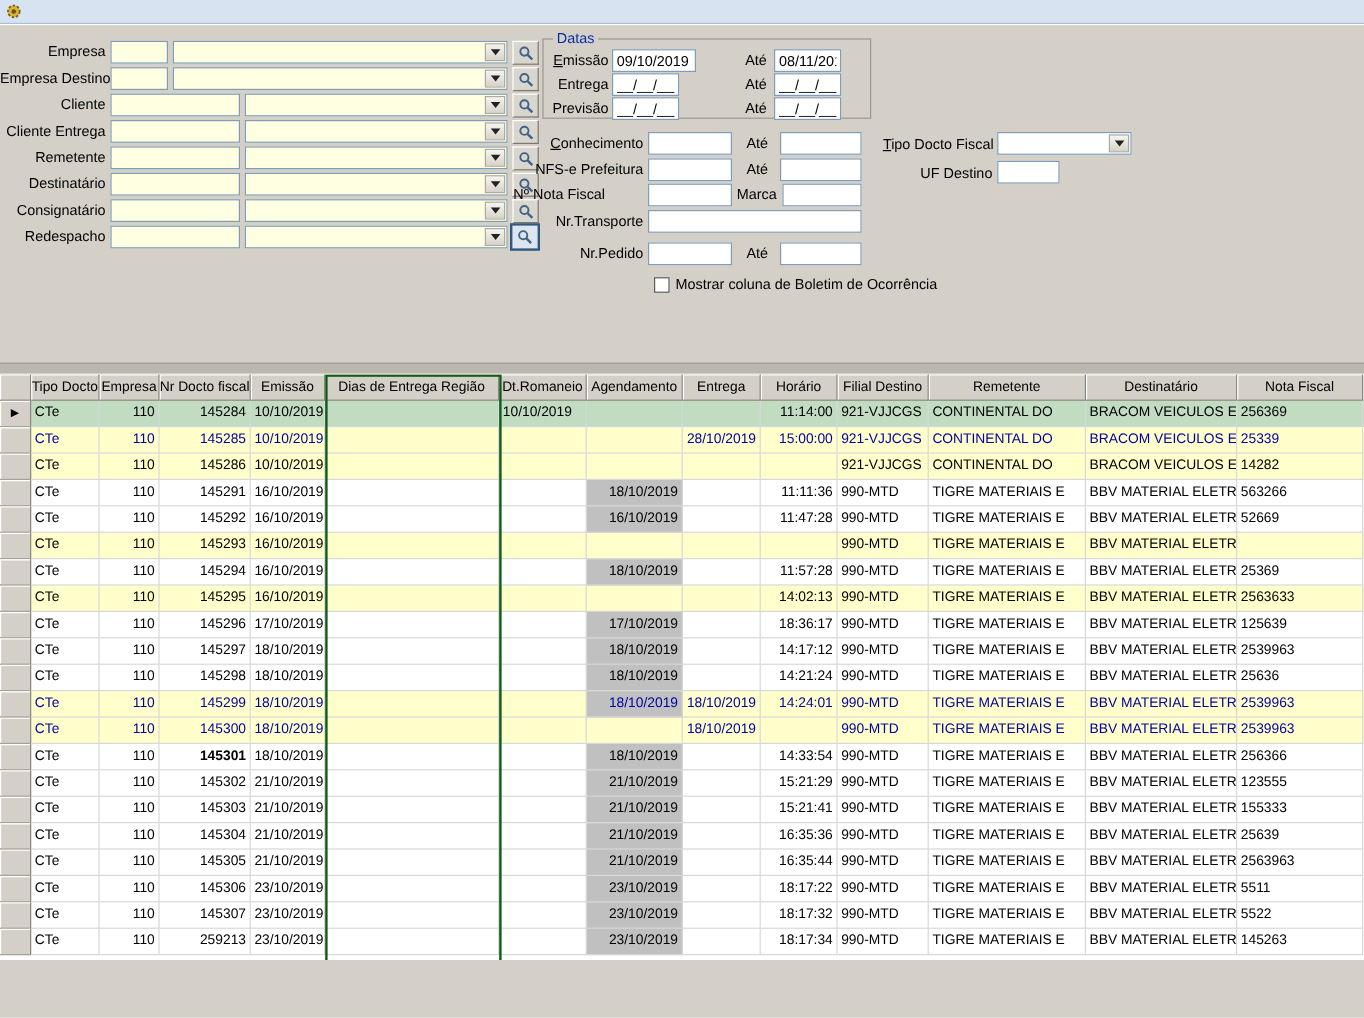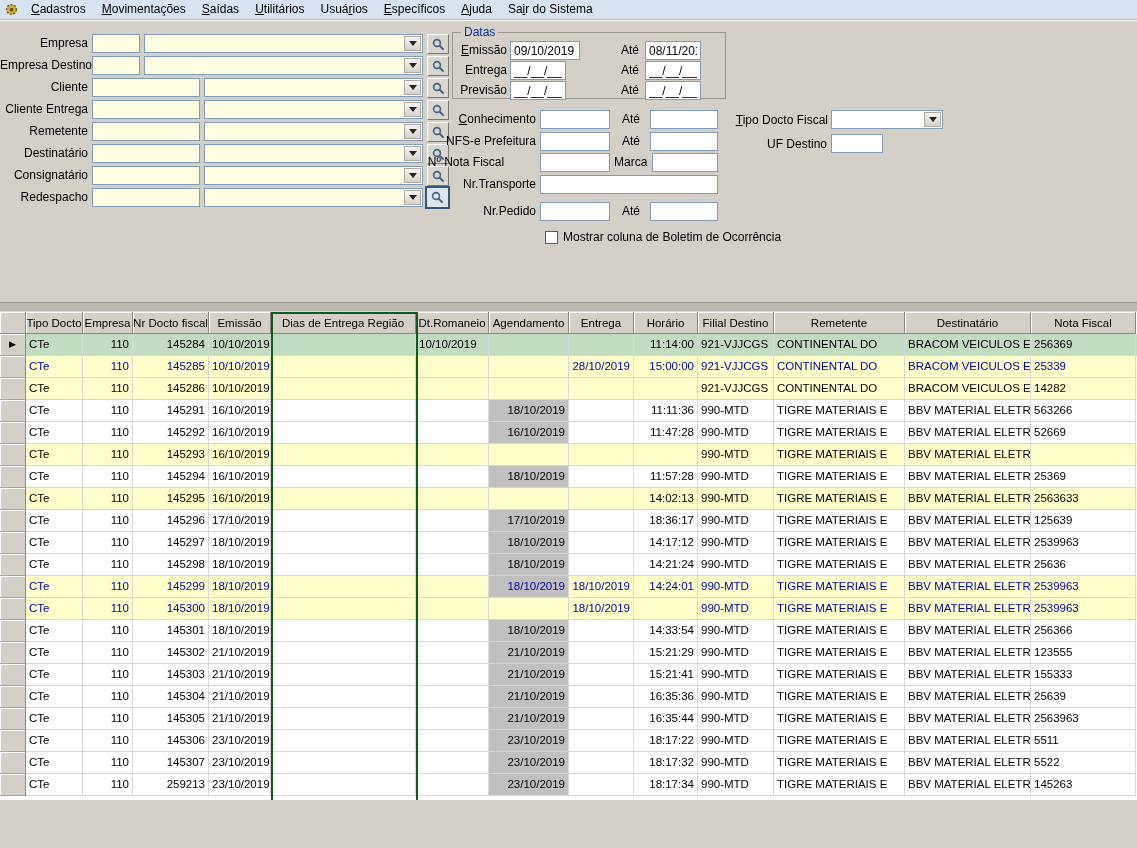--- a/index.html
+++ b/index.html
@@ -63,30 +63,20 @@
 
 <div class="app">
 
   <div class="menubar">
     <span class="appicon">
       <svg width="15" height="15" viewBox="0 0 16 16">
         <circle cx="8" cy="8" r="5.2" fill="#d8b23a" stroke="#7a6010" stroke-width="1.6" stroke-dasharray="2.2 1.6"></circle>
         <circle cx="8" cy="8" r="2" fill="#6b5515"></circle>
       </svg>
     </span>
-    <div id="menu-items">
-        <div class="menu-item"><u>C</u>adastros</div>
-        <div class="menu-item"><u>M</u>ovimentações</div>
-        <div class="menu-item"><u>S</u>aídas</div>
-        <div class="menu-item"><u>U</u>tilitários</div>
-        <div class="menu-item">Usuá<u>r</u>ios</div>
-        <div class="menu-item"><u>E</u>specíficos</div>
-        <div class="menu-item"><u>A</u>juda</div>
-        <div class="menu-item">Sa<u>i</u>r do Sistema</div>
-      </div>
   </div>
 
 
 
   <div class="filter-panel" id="filter-panel">
     <fieldset class="datas">
       <legend>Datas</legend>
       <div id="datas-rows" style="position: relative;">
           <div class="flabel" style="left: 0px; width: 54px; top: 4px; text-align: right;"><u>E</u>missão</div>
           <input class="tinput" value="09/10/2019" style="left: 57px; top: 2px; width: 70px;">
@@ -445,21 +435,21 @@
           <div class="gcell num" style="width: 64px;"></div>
           <div class="gcell" style="width: 76px;">990-MTD</div>
           <div class="gcell" style="width: 131px;">TIGRE MATERIAIS E</div>
           <div class="gcell" style="width: 126px;">BBV MATERIAL ELETRICO</div>
           <div class="gcell" style="width: 105px;">2539963</div>
         </div>
         <div class="grow" style="background: rgb(255, 255, 255);">
           <div class="gcell ind" style="width: 26px;"></div>
           <div class="gcell" style="width: 57px;">CTe</div>
           <div class="gcell num" style="width: 50px;">110</div>
-          <div class="gcell num" style="width: 76px;">145301</div>
+          <div class="gcell num" style="width: 76px; font-weight: bold;">145301</div>
           <div class="gcell" style="width: 62px;">18/10/2019</div>
           <div class="gcell" style="width: 145px;"></div>
           <div class="gcell" style="width: 73px;"></div>
           <div class="gcell num gray" style="width: 80px; background: rgb(192, 192, 192);">18/10/2019</div>
           <div class="gcell num" style="width: 65px;"></div>
           <div class="gcell num" style="width: 64px;">14:33:54</div>
           <div class="gcell" style="width: 76px;">990-MTD</div>
           <div class="gcell" style="width: 131px;">TIGRE MATERIAIS E</div>
           <div class="gcell" style="width: 126px;">BBV MATERIAL ELETRICO</div>
           <div class="gcell" style="width: 105px;">256366</div>

